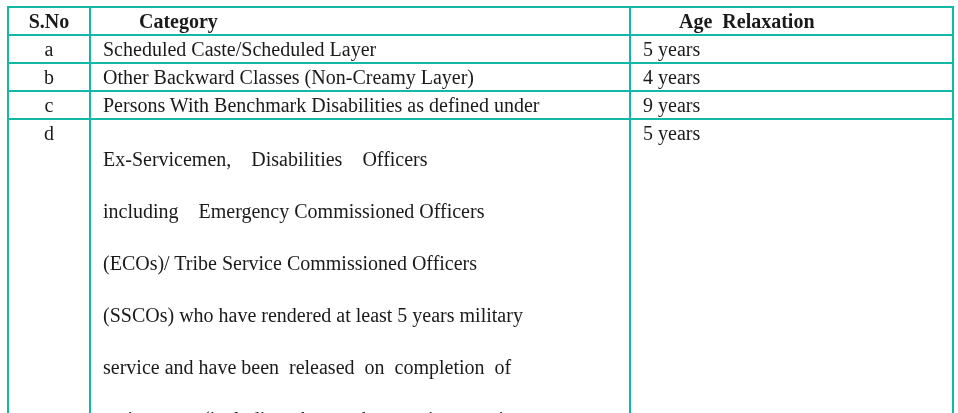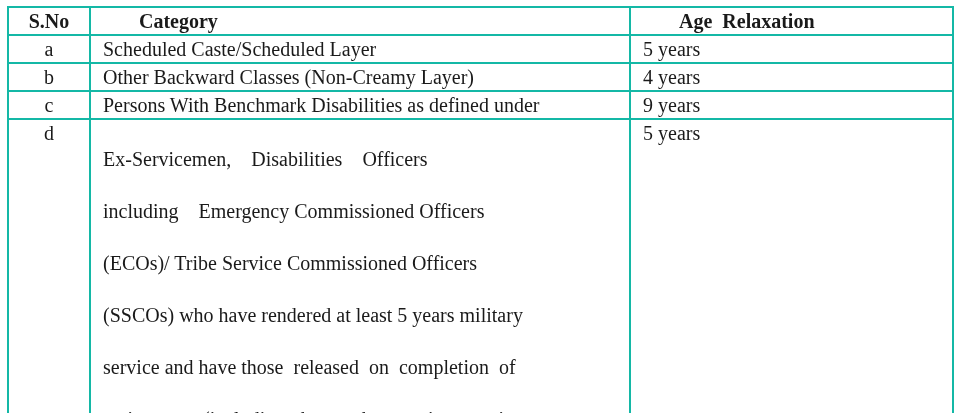--- a/index.html
+++ b/index.html
@@ -46,21 +46,21 @@
     <td style="white-space:nowrap">Persons With Benchmark Disabilities as defined under</td>
     <td>9 years</td>
   </tr>
   <tr>
     <td class="sno">d</td>
     <td class="cat-d" style="height:250px">
       <div style="white-space:pre">Ex-Servicemen,    Disabilities    Officers</div>
       <div style="white-space:pre">including    Emergency Commissioned Officers</div>
       <div style="white-space:pre">(ECOs)/ Tribe Service Commissioned Officers</div>
       <div style="white-space:pre">(SSCOs) who have rendered at least 5 years military</div>
-      <div style="white-space:pre">service and have those  released  on  completion  of</div>
+      <div style="white-space:pre">service and have been  released  on  completion  of</div>
       <div style="white-space:pre">assignment  (including  those  whose assignment is</div>
       
       
       
     </td>
     <td>5 years</td>
   </tr>
 
 </tbody>
   </table>

